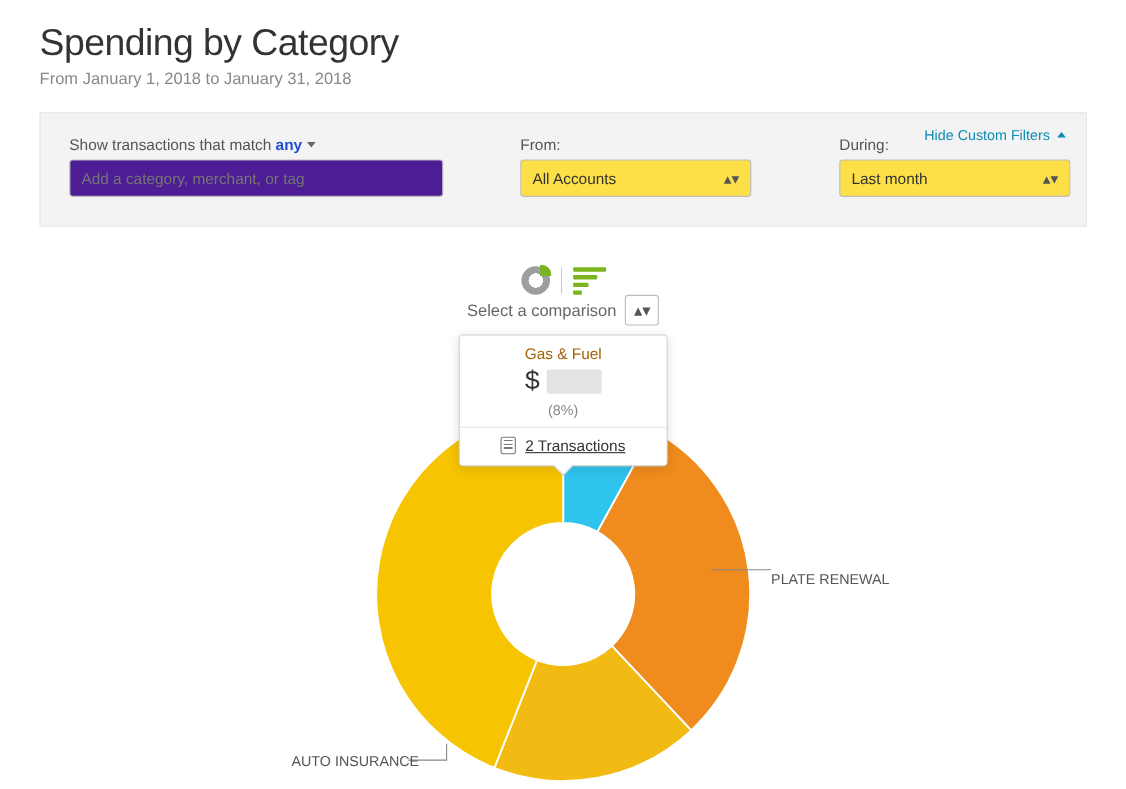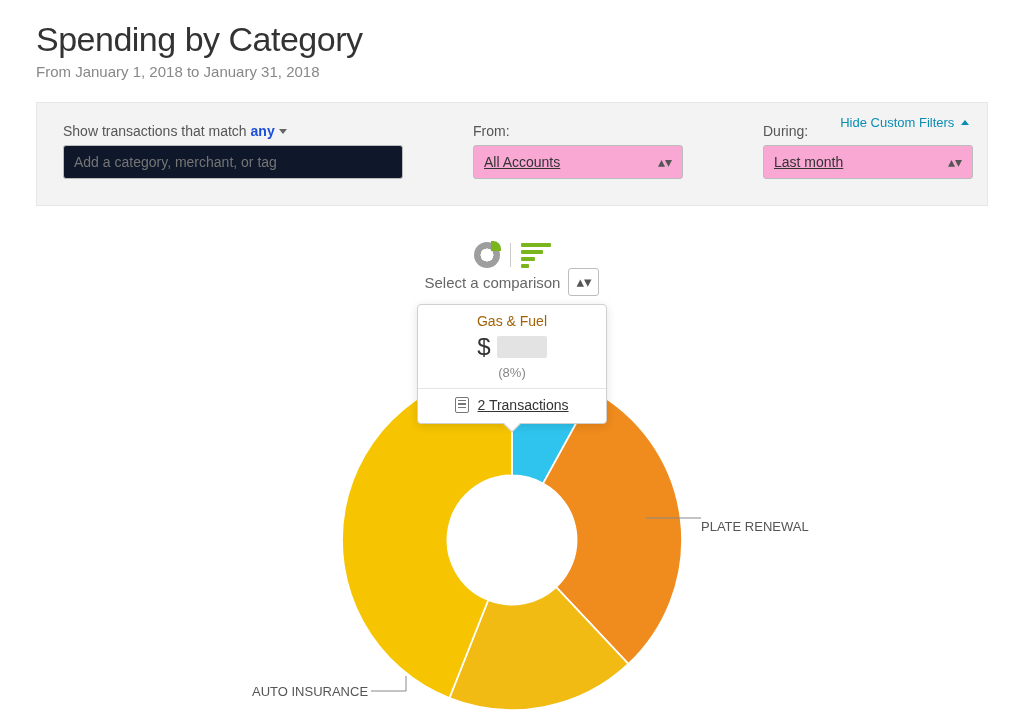--- a/index.html
+++ b/index.html
@@ -71,37 +71,36 @@
   .match-mode .tri {
     width: 0; height: 0;
     border-left: 4px solid transparent;
     border-right: 4px solid transparent;
     border-top: 5px solid #666;
     display: inline-block;
   }
   .text-input {
     width: 100%;
     border: 1px solid #bdbdbd;
-    background: #0f172a;
+    background: #4c1d95;
     border-radius: 3px;
     padding: 8px 10px;
     font-size: 14px;
     color: #888;
   }
   .select-box {
     width: 210px;
     border: 1px solid #bdbdbd;
-    background: #f9a8d4;
+    background: #fde047;
     border-radius: 3px;
     padding: 8px 10px;
     font-size: 14px;
     color: #333;
     position: relative;
     cursor: pointer;
-    text-decoration: underline;
   }
   .select-box .updown { position: absolute; right: 10px; top: 50%; transform: translateY(-50%); color: #555; }
 
   .controls-row {
     margin-top: 36px;
     display: flex;
     align-items: center;
     justify-content: space-between;
     flex-direction: column;
   }
@@ -169,21 +168,21 @@
     color: #555;
   }
   .label-plate::before {
     content:"";
     position:absolute;
     left: -10px; top: 8px;
     width: 1px; height: 1px;
   }
   .label-auto {
     position: absolute;
-    left: 216px;
+    left: 229px;
     top: 378px;
     font-size: 13px;
     color: #555;
     text-align: right;
   }
 
   .tooltip {
     position: absolute;
     left: 50%;
     transform: translateX(-50%);

